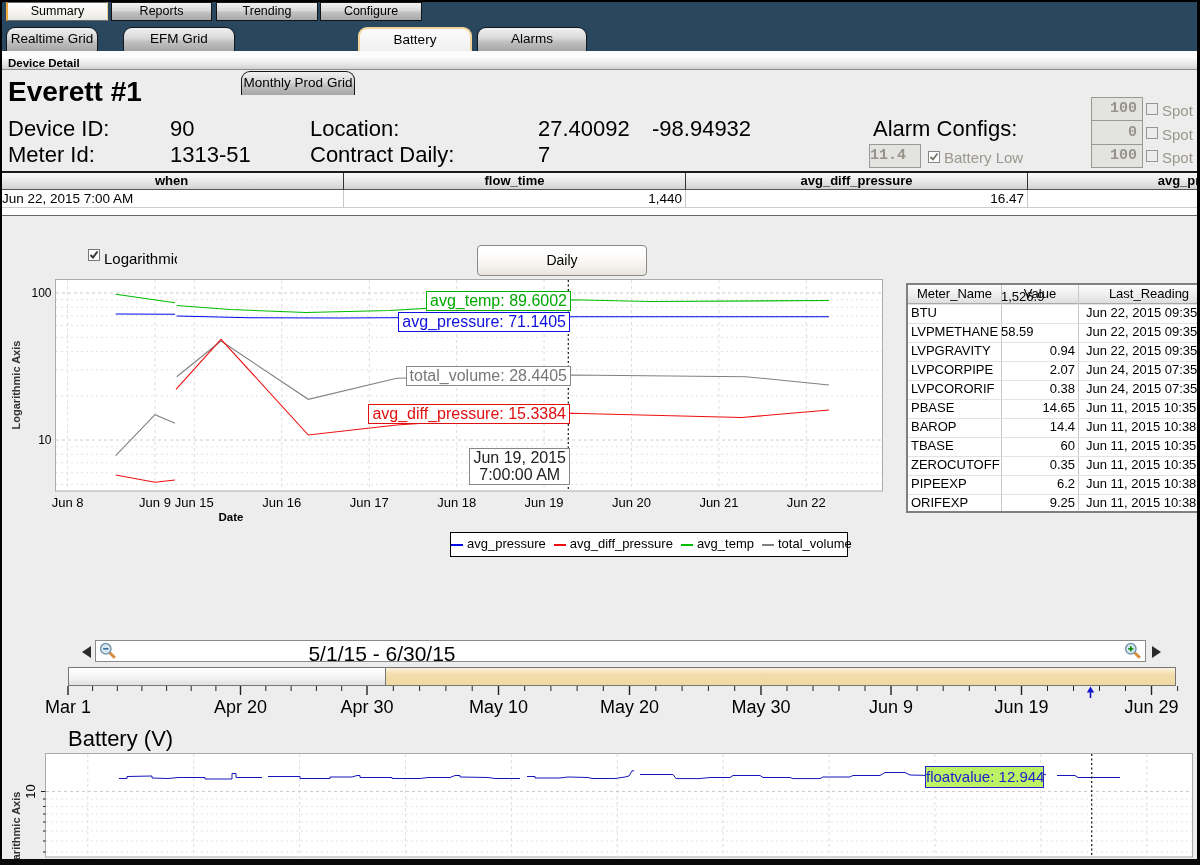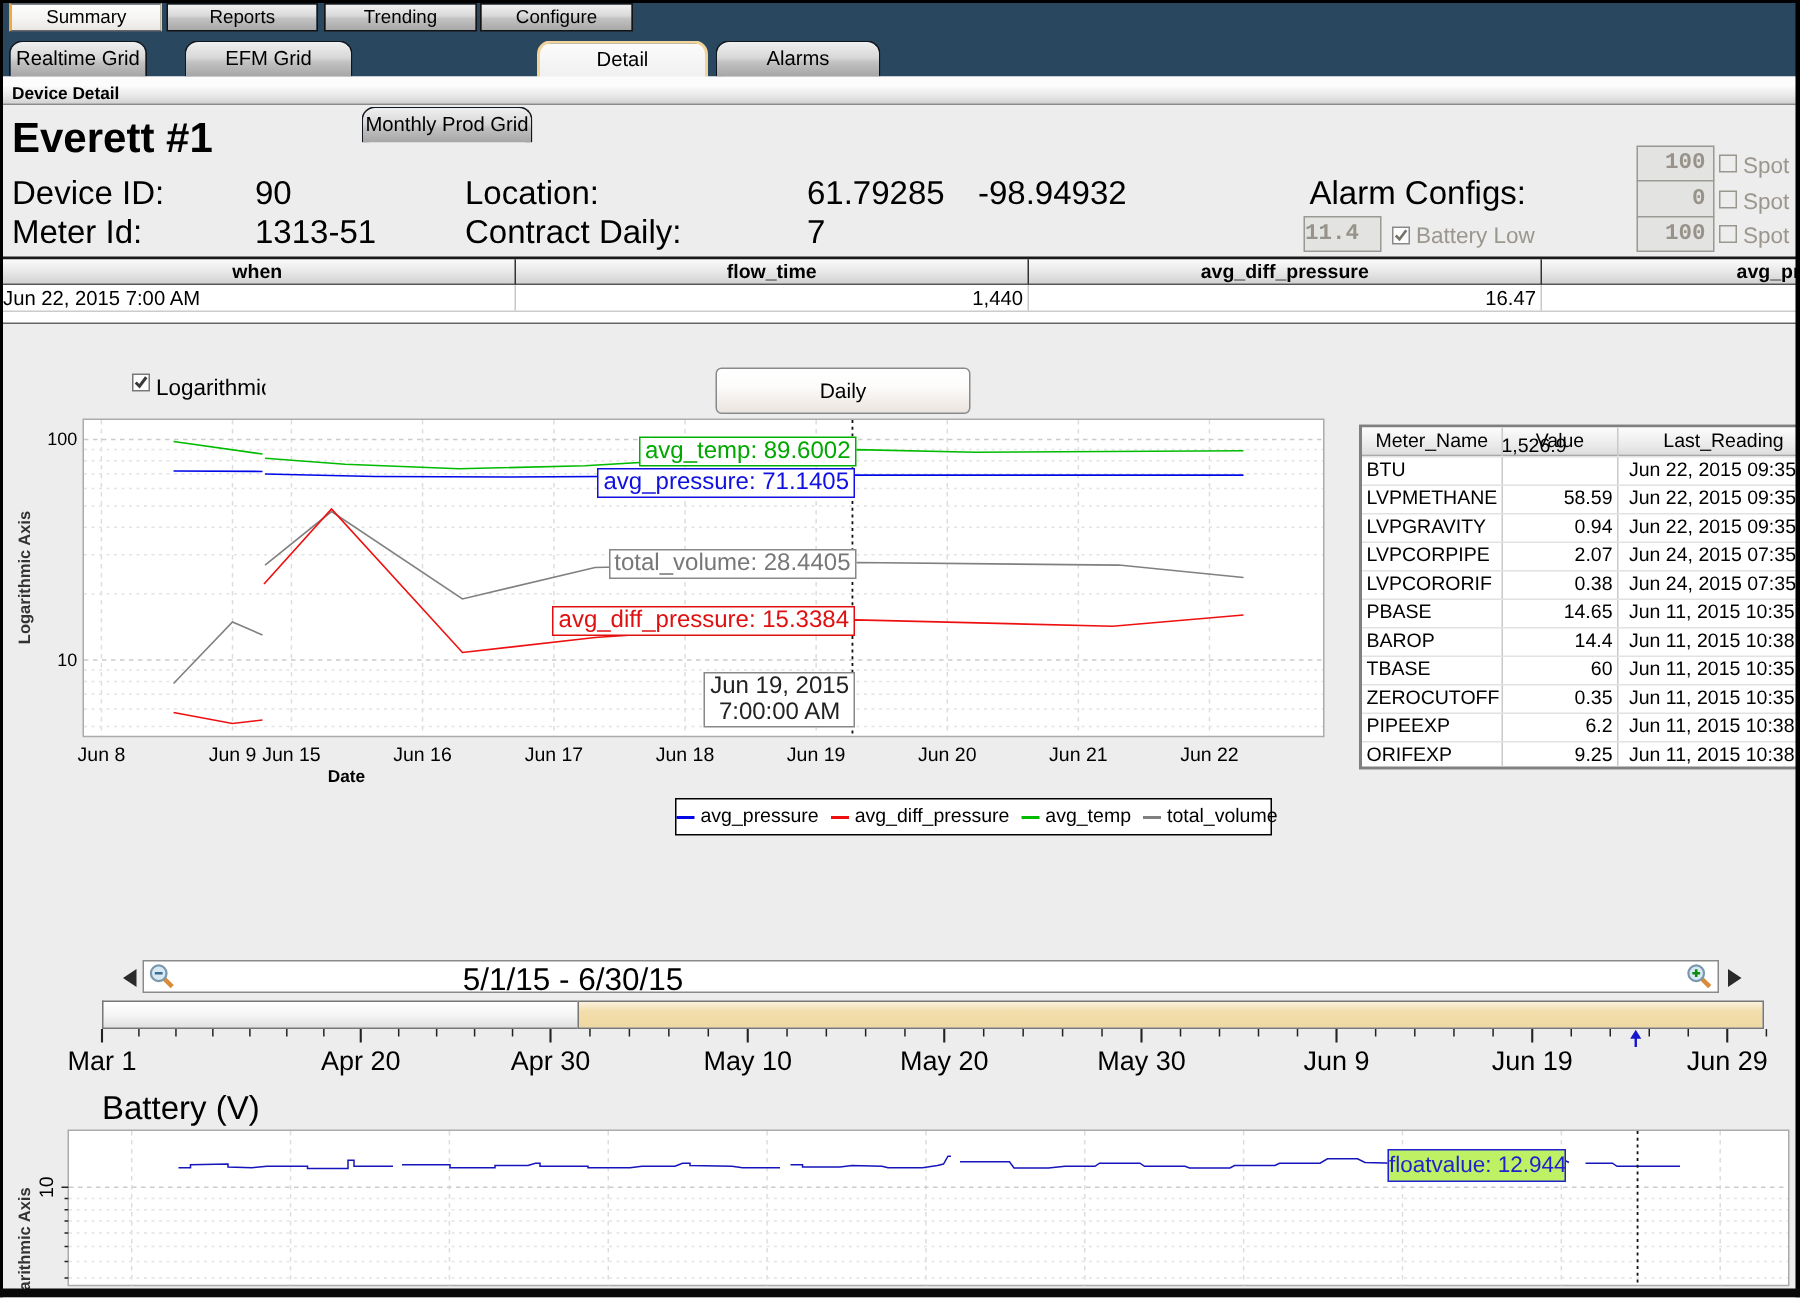--- a/index.html
+++ b/index.html
@@ -43,34 +43,34 @@
   <div class="abs" style="left:0;top:0;width:1200px;height:51px;background:#2A4760;"></div>
 
   <div class="tab1 active" style="left:6px;width:102px;">Summary</div>
   <div class="tab1" style="left:111px;width:101px;">Reports</div>
   <div class="tab1" style="left:216px;width:102px;">Trending</div>
   <div class="tab1" style="left:320px;width:102px;">Configure</div>
 
   <div class="tab2" style="left:6px;width:92px;">Realtime Grid</div>
   <div class="tab2" style="left:123px;width:112px;">EFM Grid</div>
   <div class="tab2" style="left:241px;width:114px;margin-top:44px;">Monthly Prod Grid</div>
-  <div class="tab2 active" style="left:358px;width:114px;">Detail</div>
+  <div class="tab2 active" style="left:358px;width:114px;">Battery</div>
   <div class="tab2" style="left:477px;width:110px;">Alarms</div>
 
   <div class="abs" style="left:0;top:51px;width:1200px;height:5px;background:#FCFCFC;"></div>
   <div class="abs" style="left:0;top:56px;width:1200px;height:14px;
        background:linear-gradient(180deg,#FFFFFF 0%,#E8E8E8 60%,#D2D2D2 100%);
        border-bottom:1px solid #8A8A8A;font-size:13px;font-weight:bold;box-sizing:border-box;
        padding-left:8px;line-height:14px;font-size:11.5px;">Device Detail</div>
 
   <div class="abs" style="left:8px;top:76px;font-size:28px;font-weight:bold;">Everett #1</div>
   <div class="hdrtxt" style="left:8px;top:116px;">Device ID:</div>
   <div class="hdrtxt" style="left:170px;top:116px;">90</div>
   <div class="hdrtxt" style="left:310px;top:116px;">Location:</div>
-  <div class="hdrtxt" style="left:538px;top:116px;">61.79285</div>
+  <div class="hdrtxt" style="left:538px;top:116px;">27.40092</div>
   <div class="hdrtxt" style="left:652px;top:116px;">-98.94932</div>
   <div class="hdrtxt" style="left:873px;top:116px;">Alarm Configs:</div>
   <div class="hdrtxt" style="left:8px;top:142px;">Meter Id:</div>
   <div class="hdrtxt" style="left:170px;top:142px;">1313-51</div>
   <div class="hdrtxt" style="left:310px;top:142px;">Contract Daily:</div>
   <div class="hdrtxt" style="left:538px;top:142px;">7</div>
 
   <div class="graybox" style="left:869px;top:144px;width:52px;height:24px;line-height:22px;padding-right:19px;">11.4</div>
   <div class="cb" style="left:928px;top:151px;">
       <svg width="10" height="10" viewBox="0 0 10 10">
@@ -186,21 +186,21 @@
     <div class="rt" style="left:0;top:0;width:93px;height:18px;line-height:18px;text-align:center;">Meter_Name</div>
     <div class="rt" style="left:93px;top:0;width:78px;height:18px;line-height:18px;text-align:center;">Value</div>
     <div class="rt" style="left:171px;top:0;width:140px;height:18px;line-height:18px;text-align:center;">Last_Reading</div>
     <div class="rt" style="left:93px;top:0;width:1px;height:226px;background:#C9C9C9;"></div>
     <div class="rt" style="left:170px;top:0;width:1px;height:226px;background:#C9C9C9;"></div>
     <div class="rt" style="left:3px;top:20px;">BTU</div>
     <div class="rt" style="left:93px;top:4px;width:74px;">1,526.9</div>
     <div class="rt" style="left:178px;top:20px;">Jun 22, 2015 09:35</div>
     <div class="rt" style="left:0;top:19px;width:307px;height:1px;background:#E2E2E2;"></div>
     <div class="rt" style="left:3px;top:39px;">LVPMETHANE</div>
-    <div class="rt" style="left:93px;top:39px;width:74px;text-align:right;">58.59</div>
+    <div class="rt" style="left:93px;top:39px;width:74px;text-align:left;">58.59</div>
     <div class="rt" style="left:178px;top:39px;">Jun 22, 2015 09:35</div>
     <div class="rt" style="left:0;top:38px;width:307px;height:1px;background:#E2E2E2;"></div>
     <div class="rt" style="left:3px;top:58px;">LVPGRAVITY</div>
     <div class="rt" style="left:93px;top:58px;width:74px;text-align:right;">0.94</div>
     <div class="rt" style="left:178px;top:58px;">Jun 22, 2015 09:35</div>
     <div class="rt" style="left:0;top:57px;width:307px;height:1px;background:#E2E2E2;"></div>
     <div class="rt" style="left:3px;top:77px;">LVPCORPIPE</div>
     <div class="rt" style="left:93px;top:77px;width:74px;text-align:right;">2.07</div>
     <div class="rt" style="left:178px;top:77px;">Jun 24, 2015 07:35</div>
     <div class="rt" style="left:0;top:76px;width:307px;height:1px;background:#E2E2E2;"></div>

